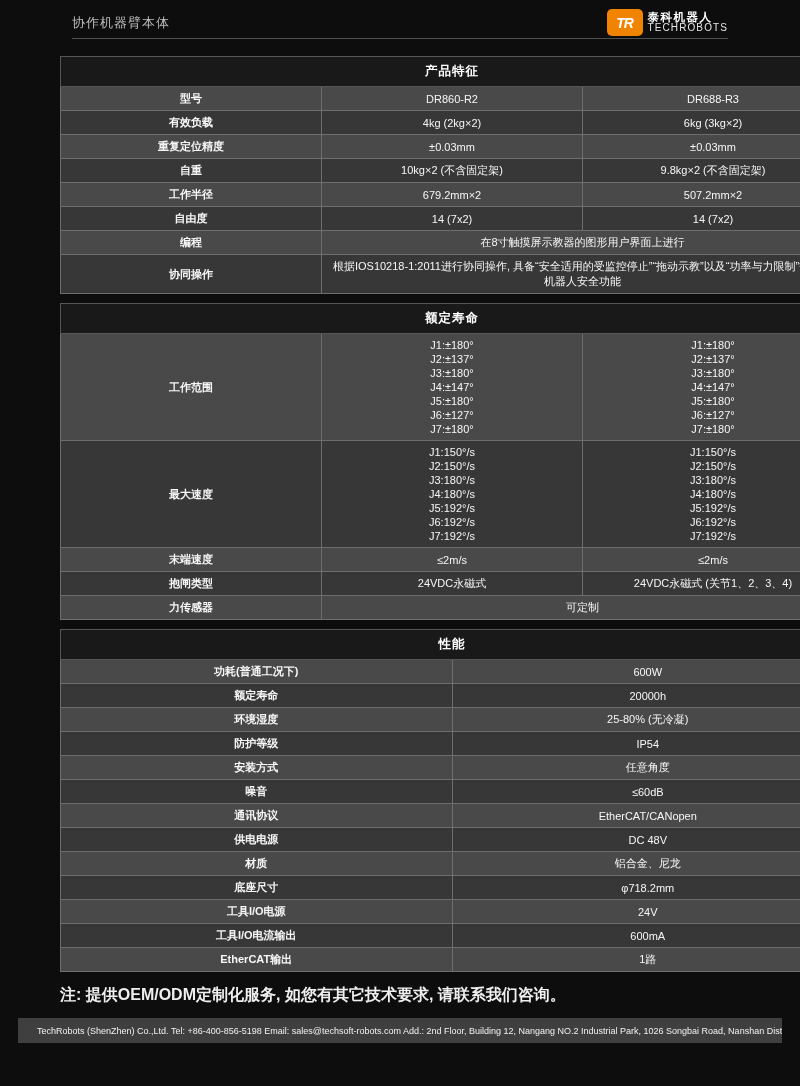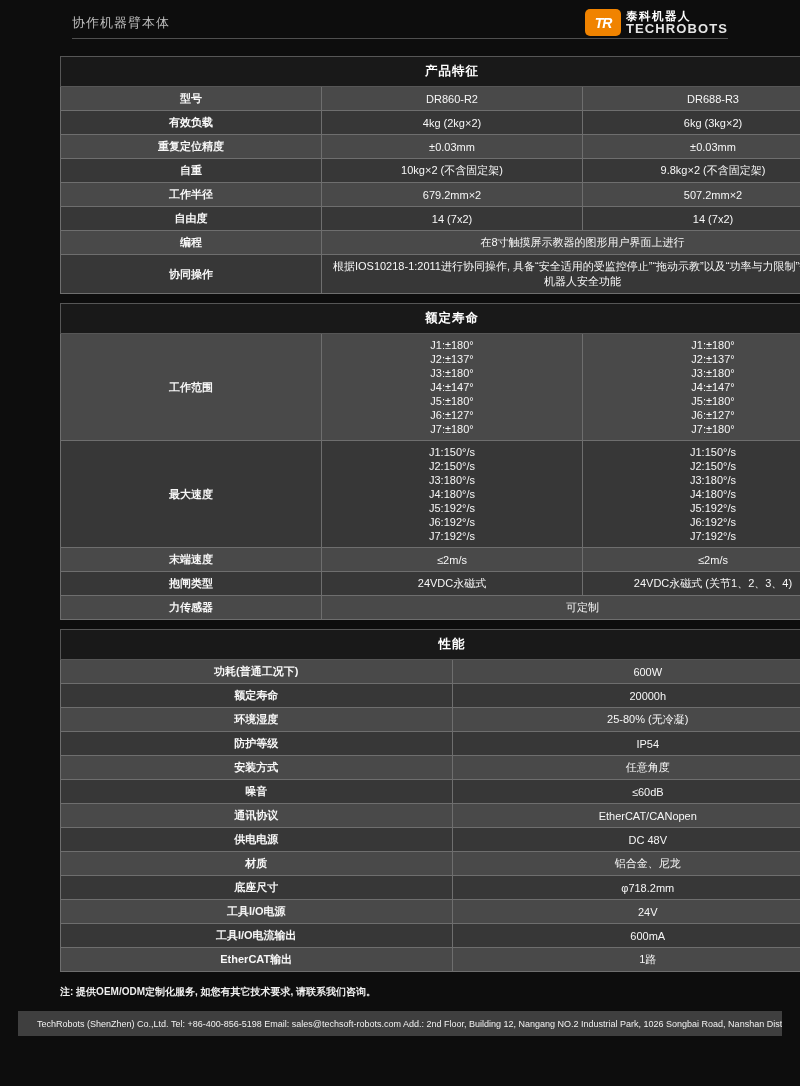--- a/index.html
+++ b/index.html
@@ -19,21 +19,21 @@
   .logo { display: flex; align-items: center; gap: 5px; }
   .logo-mark {
     width: 36px; height: 27px; border-radius: 5px;
     background: #f08300;
     display: flex; align-items: center; justify-content: center;
     color: #ffffff; font-weight: bold; font-style: italic;
     font-size: 14px; letter-spacing: -1px;
   }
   .logo-text { line-height: 1.05; }
   .logo-cn { font-size: 11.5px; font-weight: bold; color: #ffffff; letter-spacing: 1.5px; }
-  .logo-en { font-size: 13px; color: #e6e6e6; letter-spacing: 1.1px; font-weight: bold; text-align: right; }
+  .logo-en { font-size: 10px; color: #e6e6e6; letter-spacing: 1.1px; font-weight: normal; text-align: right; }
   .rule { height: 1px; background: #4f4f4f; margin: 4px 72px 0 72px; }
 
   
   main { margin: 17px 60px 0 60px; }
   table.spec {
     width: 784px; border-collapse: collapse; table-layout: fixed;
     margin-bottom: 9px;
   }
   table.spec th.band {
     background: #191919; color: #ffffff;
@@ -45,21 +45,21 @@
     border: 1px solid #6e6e6e;
     font-size: 11px; text-align: center; vertical-align: middle;
     padding: 4px 6px; height: 23px; color: #f7f7f7;
   }
   table.spec tbody tr:nth-child(odd) td  { background: #494949; }
   table.spec tbody tr:nth-child(even) td { background: #373737; }
   td.lbl { font-weight: bold; width: 74px; }
   td.multi { white-space: pre-line; line-height: 14px; padding: 7px 6px; }
 
   
-  .note { margin: 13px 60px 12px 60px; font-size: 10px; font-weight: bold; color: #efefef; }
+  .note { margin: 13px 60px 12px 60px; font-size: 16px; font-weight: bold; color: #efefef; }
   .company-bar {
     margin: 9px 18px 0 18px; height: 25px; background: #3f3f3f;
     display: flex; align-items: center; padding-left: 19px;
     font-size: 9px; color: #f2f2f2; white-space: nowrap; overflow: hidden;
   }
 </style>
 </head>
 <body>
 
 <div class="hdr">

